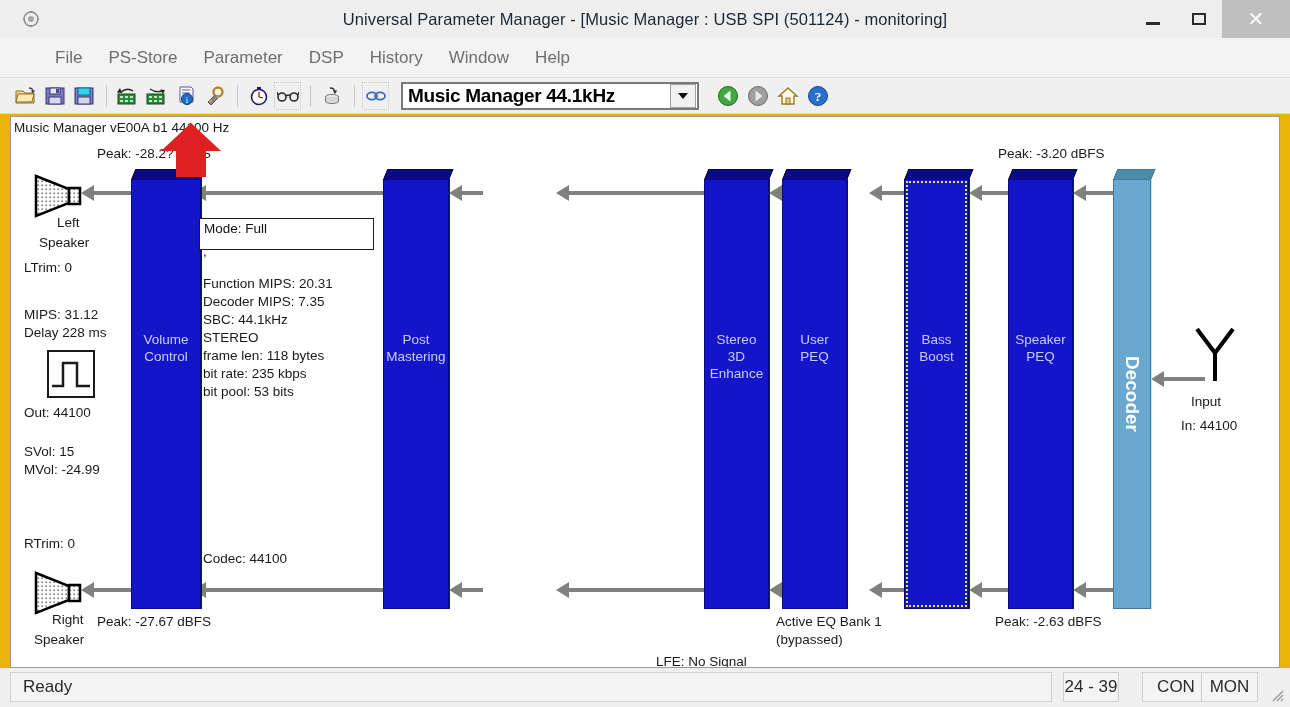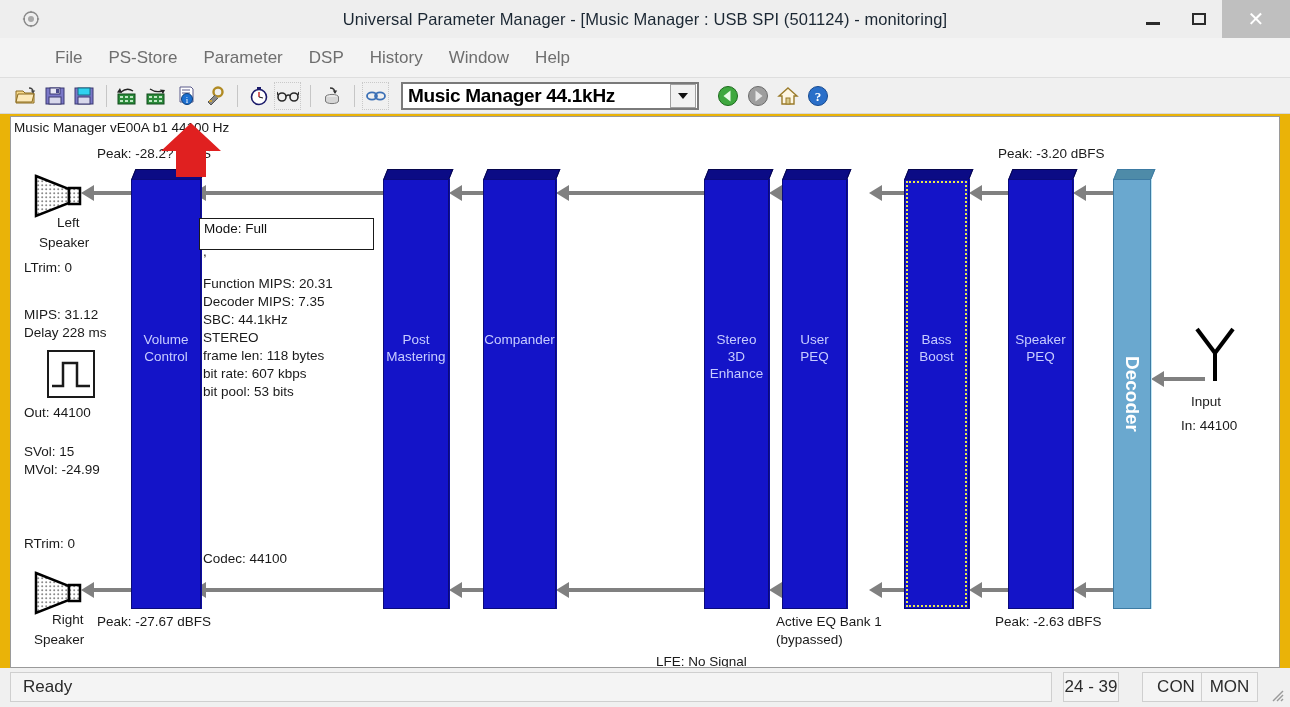--- a/index.html
+++ b/index.html
@@ -456,29 +456,20 @@
         <div class="top"></div>
         <div class="side"></div>
         <div class="face">
           <div class="btext" style="padding-bottom:92px;">
             <div>Post</div>
             <div>Mastering</div>
           </div>
         </div>
       </div>
 
-      <div class="block" style="left:472px; top:52px; width:73px; height:440px;">
-        <div class="top"></div>
-        <div class="side"></div>
-        <div class="face">
-          <div class="btext" style="padding-bottom:109px;">
-            <div>Compander</div>
-          </div>
-        </div>
-      </div>
 
       <div class="block" style="left:693px; top:52px; width:65px; height:440px;">
         <div class="top"></div>
         <div class="side"></div>
         <div class="face">
           <div class="btext" style="padding-bottom:75px;">
             <div>Stereo</div>
             <div>3D</div>
             <div>Enhance</div>
           </div>
@@ -567,21 +558,21 @@
       <div class="lbl" style="left:23px; top:514px;">Speaker</div>
       <div class="lbl" style="left:86px; top:496px;">Peak: -27.67 dBFS</div>
 
       <div class="infobox" style="left:188px; top:101px; width:175px; height:32px;">Mode: Full</div>
       <div class="lbl" style="left:192px; top:126px;">,</div>
       <div class="lbl" style="left:192px; top:158px;">Function MIPS: 20.31</div>
       <div class="lbl" style="left:192px; top:176px;">Decoder MIPS: 7.35</div>
       <div class="lbl" style="left:192px; top:194px;">SBC: 44.1kHz</div>
       <div class="lbl" style="left:192px; top:212px;">STEREO</div>
       <div class="lbl" style="left:192px; top:230px;">frame len: 118 bytes</div>
-      <div class="lbl" style="left:192px; top:248px;">bit rate: 607 kbps</div>
+      <div class="lbl" style="left:192px; top:248px;">bit rate: 235 kbps</div>
       <div class="lbl" style="left:192px; top:266px;">bit pool: 53 bits</div>
 
       <div class="lbl" style="left:192px; top:433px;">Codec: 44100</div>
 
       <div class="lbl" style="left:765px; top:496px;">Active EQ Bank 1</div>
       <div class="lbl" style="left:765px; top:514px;">(bypassed)</div>
       <div class="lbl" style="left:645px; top:536px;">LFE: No Signal</div>
 
       <div class="lbl" style="left:984px; top:496px;">Peak: -2.63 dBFS</div>
 

